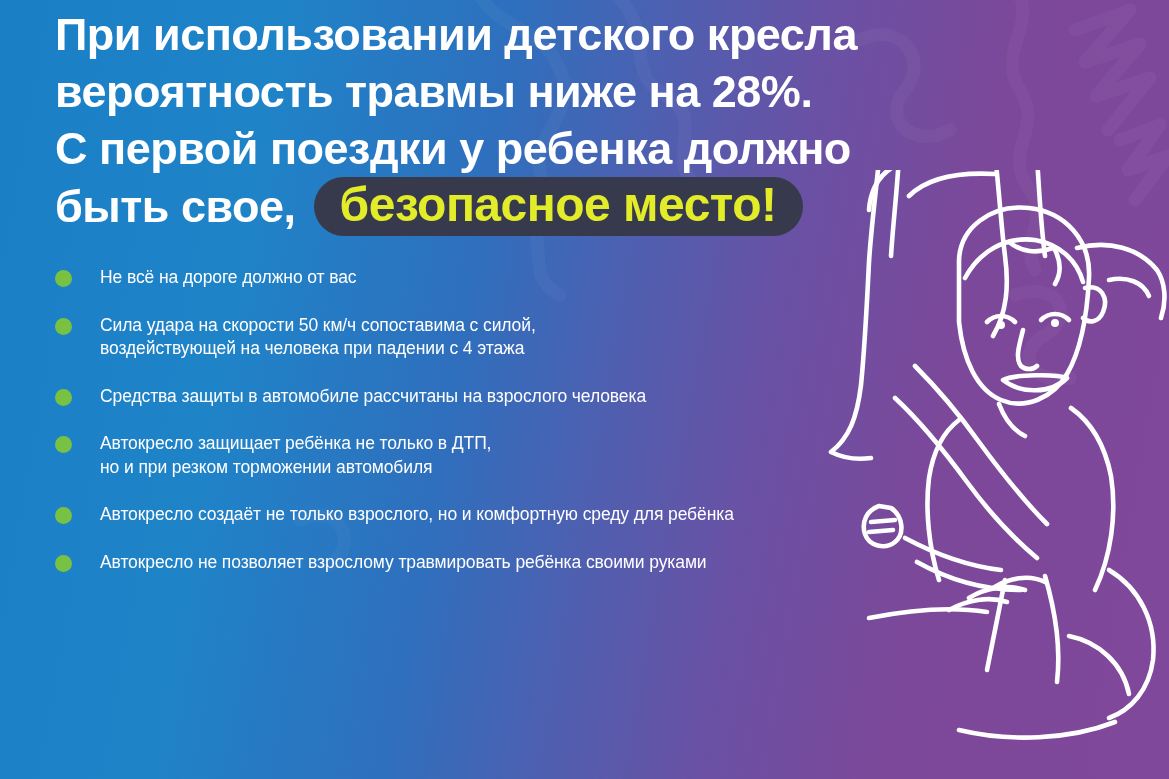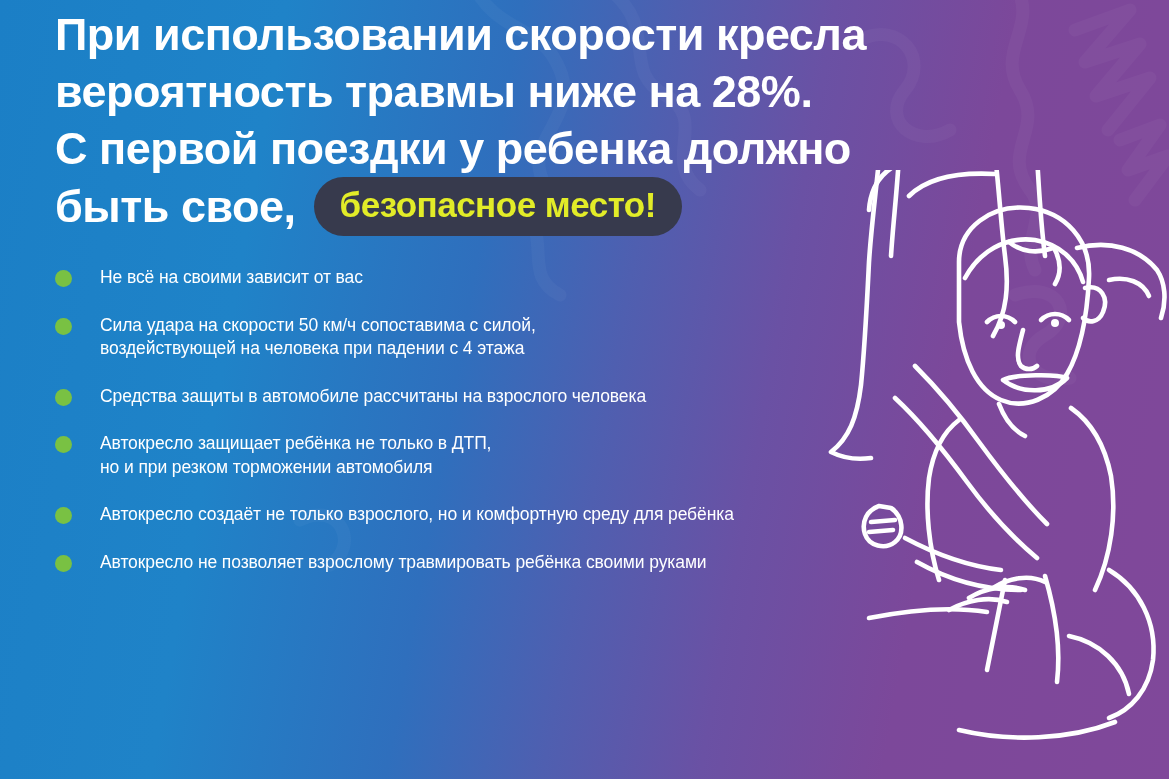--- a/index.html
+++ b/index.html
@@ -78,21 +78,21 @@
 
   #badge {
     display:inline-flex;
     align-items:center;
     justify-content:center;
     background:#373a4d;
     color:#e2ec28;
     border-radius:30px;
     padding:3px 26px 7px 26px;
     margin-left:14px;
-    font-size:35px;
+    font-size:48px;
     line-height:49px;
     font-weight:bold;
     letter-spacing:-0.5px;
     white-space:nowrap;
   }
 
   
   #bullets {
     position:absolute;
     left:55px;
@@ -139,34 +139,34 @@
       <path d="M1075 30 L 1130 10 L 1085 62 L 1140 44 L 1096 96 L 1150 78 L 1108 130"></path>
       <path d="M1120 140 L 1160 125 L 1128 170 L 1168 156 L 1135 200"></path>
       <path d="M1015 295 C 1060 280, 1075 318, 1045 335 C 1015 352, 1030 385, 1070 378"></path>
       <path d="M860 40 C 900 20, 930 60, 905 90 C 880 120, 915 150, 950 130"></path>
       <path d="M520 210 C 555 235, 520 275, 560 295"></path>
       <path d="M300 520 C 340 500, 360 545, 330 565"></path>
     </g>
   </svg>
 
   <div id="headline">
-    <span class="hl-line">При использовании скорости кресла</span>
+    <span class="hl-line">При использовании детского кресла</span>
     <span class="hl-line">вероятность травмы ниже на 28%.</span>
     <span class="hl-line">С первой поездки у ребенка должно</span>
     <span class="hl-line with-badge">
       <span>быть свое,</span>
       <span id="badge">безопасное место!</span>
     </span>
   </div>
 
   <div id="bullets">
 
     <div class="bullet-row">
       <span class="bullet-dot"></span>
-      <span class="bullet-text">Не всё на своими зависит от вас</span>
+      <span class="bullet-text">Не всё на дороге должно от вас</span>
     </div>
 
     <div class="bullet-row">
       <span class="bullet-dot"></span>
       <span class="bullet-text">Сила удара на скорости 50 км/ч сопоставима с силой,
 воздействующей на человека при падении с 4 этажа</span>
     </div>
 
     <div class="bullet-row">
       <span class="bullet-dot"></span>

